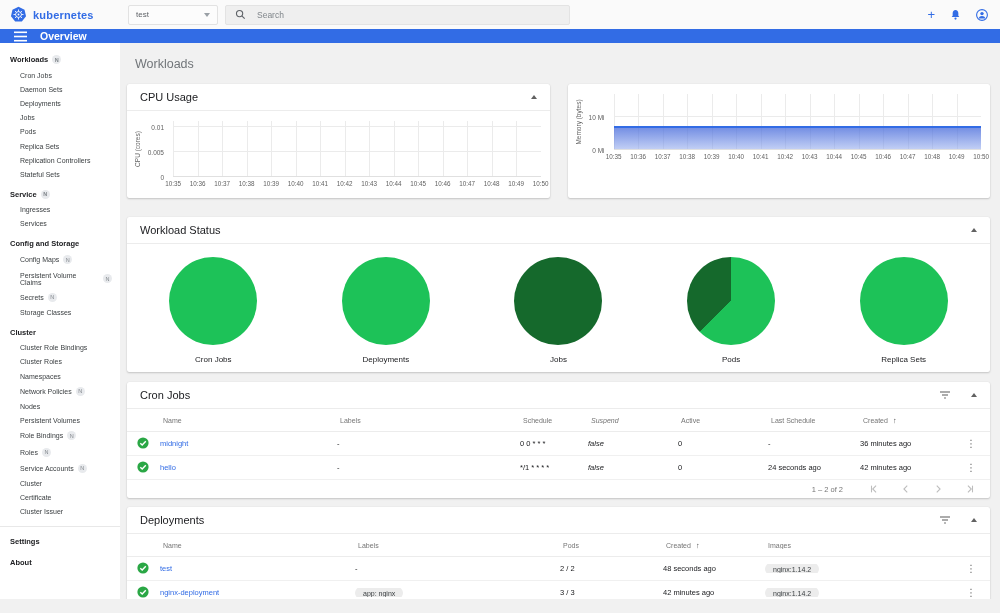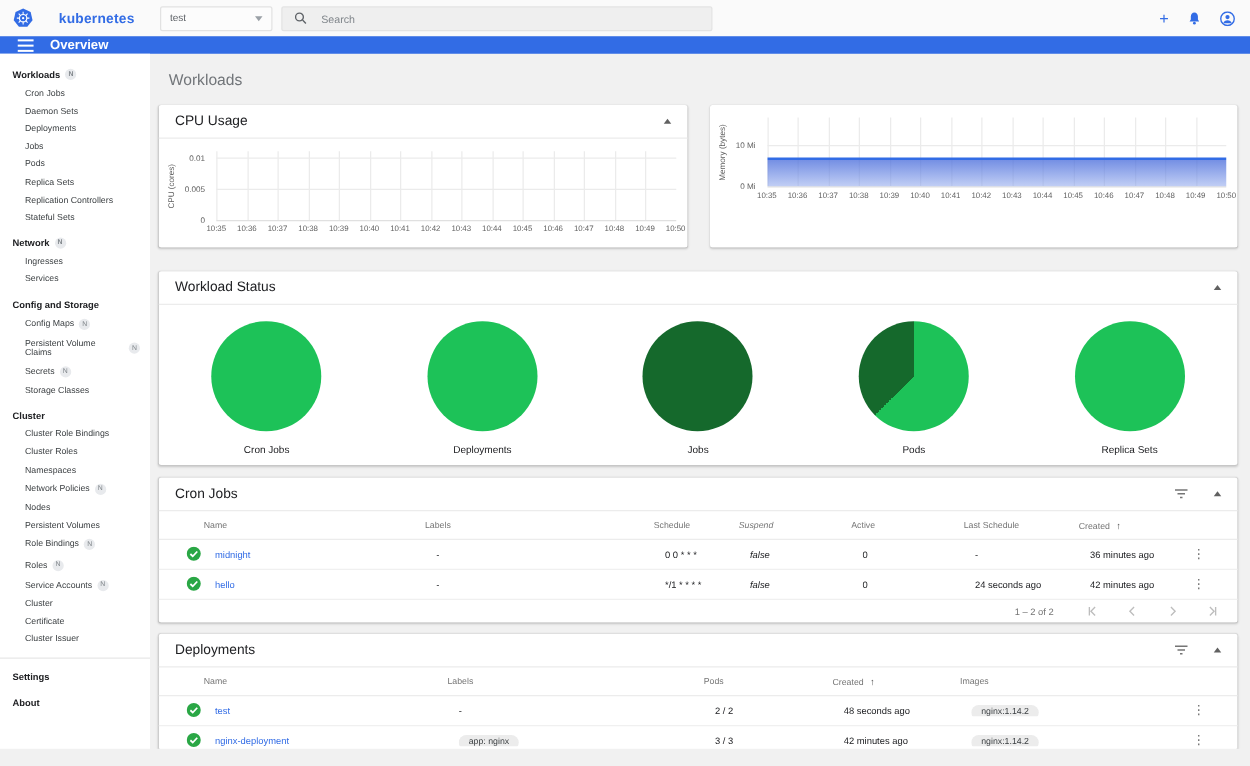--- a/index.html
+++ b/index.html
@@ -1,21 +1,21 @@
 <!DOCTYPE html>
 <html><head>
 <meta charset="utf-8">
 <style>
   * { margin:0; padding:0; box-sizing:border-box; }
   html,body { width:1000px; height:613px; overflow:hidden; background:#f1f1f1;
     font-family:"Liberation Sans", sans-serif; color:#202124; }
 
   
   .topbar { height:29px; background:#fafafa; display:flex; align-items:center; padding:0 12px 0 10px; }
-  .brand { display:flex; align-items:center; gap:20px; width:108px; cursor:pointer; }
+  .brand { display:flex; align-items:center; gap:6px; width:108px; cursor:pointer; }
   .brand-text { color:#326ce5; font-size:11px; font-weight:bold; letter-spacing:.2px; }
   .ns-select { margin-left:10px; width:90px; height:20px; border:1px solid #e2e2e2; background:#fcfcfc;
     border-radius:2px; display:flex; align-items:center; justify-content:space-between; padding:0 7px;
     font-size:8px; color:#5f6368; cursor:pointer; }
   .caret-down { width:0; height:0; border-left:3.5px solid transparent; border-right:3.5px solid transparent;
     border-top:4px solid #9aa0a6; }
   .search { margin-left:7px; width:345px; height:20px; background:#efefef; border:1px solid #e3e3e3;
     border-radius:2px; display:flex; align-items:center; padding:0 9px; gap:11px; }
   .search input { flex:1; border:none; background:transparent; outline:none; font-size:8.5px; color:#202124;
     font-family:"Liberation Sans",sans-serif; }
@@ -74,21 +74,21 @@
   .status-card { margin-bottom:10px; height:155px; }
   .pies { display:flex; padding:13px 0 8px; }
   .pie-wrap { flex:1; display:flex; flex-direction:column; align-items:center; gap:10px; }
   .pie { width:88px; height:88px; border-radius:50%; cursor:pointer; }
   .pie-label { font-size:8px; color:#202124; }
 
   
   .table-card { margin-bottom:9px; }
   .thead { display:flex; align-items:center; height:23px; padding:0 13px; font-size:7px; color:#757575;
     border-bottom:1px solid #ececec; }
-  .trow { display:flex; align-items:center; height:24px; padding:0 22px; font-size:7.5px; color:#202124;
+  .trow { display:flex; align-items:center; height:24px; padding:0 10px; font-size:7.5px; color:#202124;
     border-bottom:1px solid #f0f0f0; }
   .cell { padding-right:6px; overflow:hidden; white-space:nowrap; }
   .c-icon { width:23px; } .c-name { width:177px; } .c-labels { width:183px; } .c-sched { width:68px; }
   .c-susp { width:90px;font-style:italic; } .c-active { width:90px; } .c-last { width:92px; } .c-created { flex:1; }
   .c-menu { width:14px; text-align:right; }
   .d-icon { width:23px; } .d-name { width:195px; } .d-labels { width:205px; } .d-pods { width:103px; }
   .d-created { width:102px; } .d-images { flex:1; } .d-menu { width:14px; text-align:right; }
   .link { color:#326ce5; cursor:pointer; }
   .rel-time { border-bottom:1px dashed #b5b5b5; padding-bottom:1px; }
   .chip { background:#ececec; border-radius:9px; padding:2.5px 8px; font-size:7px; color:#3c4043; }
@@ -187,21 +187,21 @@
       <div class="nav-item">
         <span>Replica Sets</span>
       </div>
       <div class="nav-item">
         <span>Replication Controllers</span>
       </div>
       <div class="nav-item">
         <span>Stateful Sets</span>
       </div>
       <div class="nav-header">
-        <span>Network</span>
+        <span>Service</span>
         <span class="badge">N</span>
       </div>
       <div class="nav-item">
         <span>Ingresses</span>
       </div>
       <div class="nav-item">
         <span>Services</span>
       </div>
       <div class="nav-header">
         <span>Config and Storage</span>

